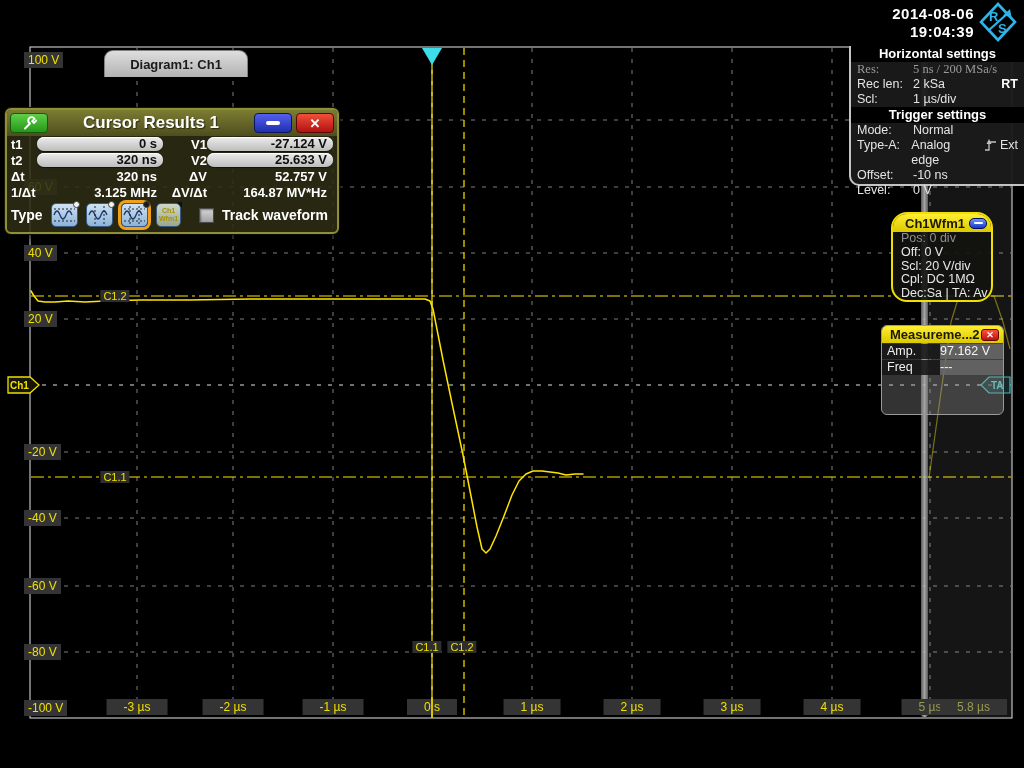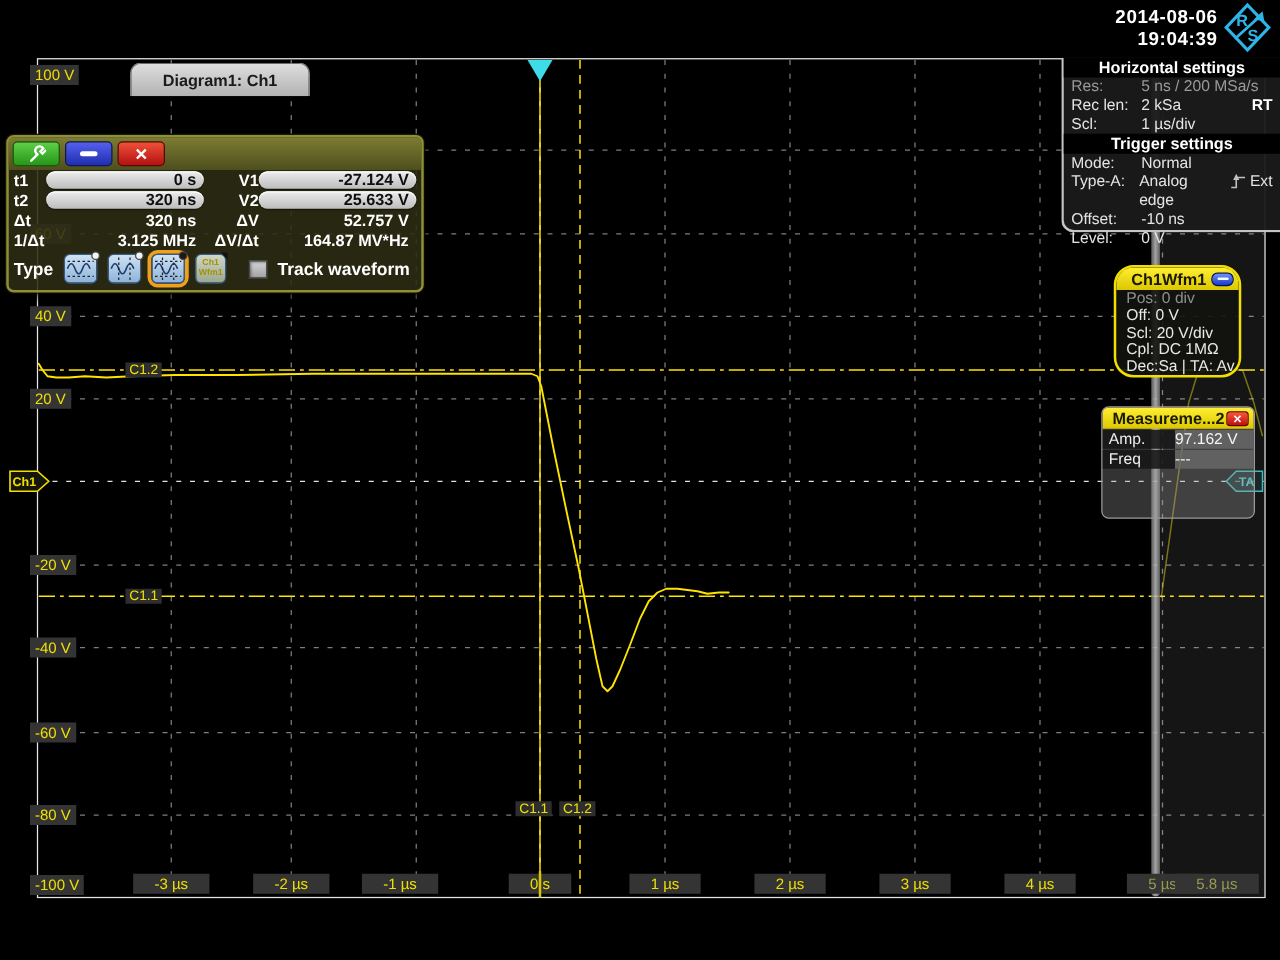--- a/index.html
+++ b/index.html
@@ -81,21 +81,21 @@
   .track-lab { color:#fff; font-size:14px; font-weight:bold; }
 
   
   .settings-panel { position:absolute; left:849px; top:46px; width:175px; height:140px; z-index:6;
     background:rgba(26,26,26,0.95); border-left:2px solid #c4c4c4; border-bottom:2px solid #c4c4c4;
     border-radius:0 0 0 10px; }
   .sp-title { background:#000; color:#fff; font-size:13px; font-weight:bold; text-align:center;
     height:16px; line-height:16px; }
   .set-row { display:flex; padding:0 6px; font-size:12.5px; line-height:15px; color:#e4e4e4; }
   .set-row .lab { width:56px; }
-  .set-row.gray, .set-row.gray .lab { color:#9a9a9a; }
+  .set-row.gray, .set-row.gray .lab { color:#9a9a9a;font-family:Liberation Serif, serif; }
   .rt-badge { margin-left:auto; font-weight:bold; color:#fff; }
   .edge-ico { margin:1px 2px 0 4px; }
 
   
   .ch1-panel { position:absolute; left:881px; top:212px; width:102px; height:90px; z-index:6;
     background:rgba(18,18,14,0.9); border:2px solid #f0e000; border-radius:16px; overflow:hidden;margin-left:10px; }
   .yellow-bar { height:18px; background:linear-gradient(#ffee33,#dcc800);
     display:flex; align-items:center; padding:0 4px 0 8px; color:#1a1a00;
     font-size:13px; font-weight:bold; }
   .yellow-bar .ttl { flex:1; text-align:center; }
@@ -179,21 +179,21 @@
   <div class="vlabel" style="top:253px">40 V</div>
   <div class="vlabel" style="top:319px">20 V</div>
   <div class="vlabel" style="top:452px">-20 V</div>
   <div class="vlabel" style="top:518px">-40 V</div>
   <div class="vlabel" style="top:586px">-60 V</div>
   <div class="vlabel" style="top:652px">-80 V</div>
   <div class="vlabel" style="top:708px">-100 V</div>
 
   <div class="tlabel" style="left:137px">-3 µs</div>
   <div class="tlabel" style="left:233px">-2 µs</div>
-  <div class="tlabel" style="left:320px">-1 µs</div>
+  <div class="tlabel" style="left:333px">-1 µs</div>
   <div class="tlabel" style="left:432px">0 s</div>
   <div class="tlabel" style="left:532px">1 µs</div>
   <div class="tlabel" style="left:632px">2 µs</div>
   <div class="tlabel" style="left:732px">3 µs</div>
   <div class="tlabel" style="left:832px">4 µs</div>
   <div class="tlabel dim" style="left:930px; z-index:2">5 µs</div>
   <div class="tlabel dim" style="left:1007px; transform:translate(-100%,-50%); z-index:2">5.8 µs</div>
   <div class="zero-line"></div>
 
   <div class="clabel" style="left:115px; top:296px">C1.2</div>
@@ -217,20 +217,21 @@
     <span>Diagram1: Ch1</span>
   </div>
 
   <div class="cursor-dlg">
     <div class="cr-title">
       <div class="btn-green">
         <svg width="15" height="15" viewBox="0 0 15 15">
           <path d="M3 12.5 L8 7.5 M8 7.5 a3.4 3.4 0 1 1 4.6 -4.6 l-2.3 2.3 1.7 1.7 2.3 -2.3" stroke="#fff" stroke-width="1.9" fill="none" stroke-linecap="round"></path>
         </svg>
       </div>
+      <div class="txt">Cursor Results 1</div>
       <div class="btn-blue">
           <div class="bar"></div>
         </div>
       <div class="btn-red">
           <span>✕</span>
         </div>
     </div>
     <div class="cr-row">
       <div class="cr-lab1">t1</div>
       <div class="cr-val1 pill">0 s</div>

